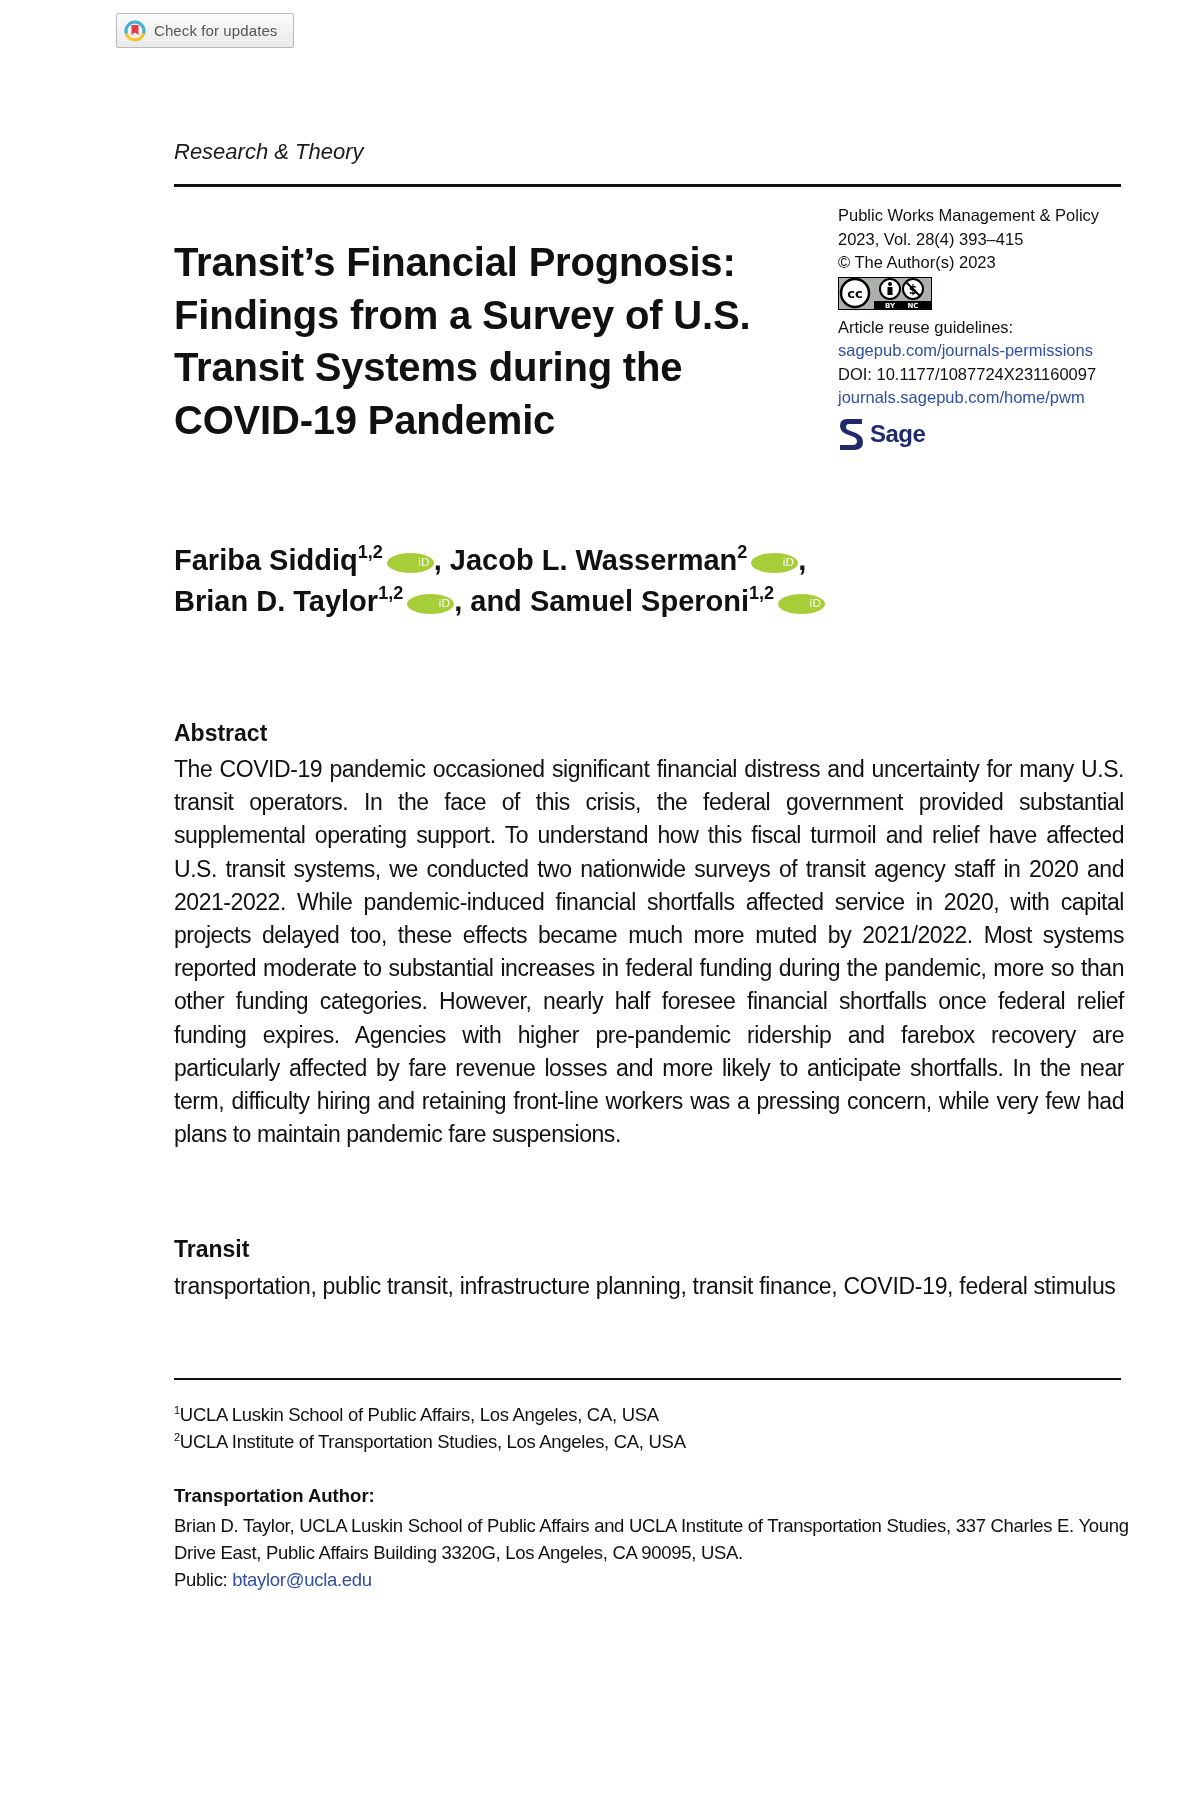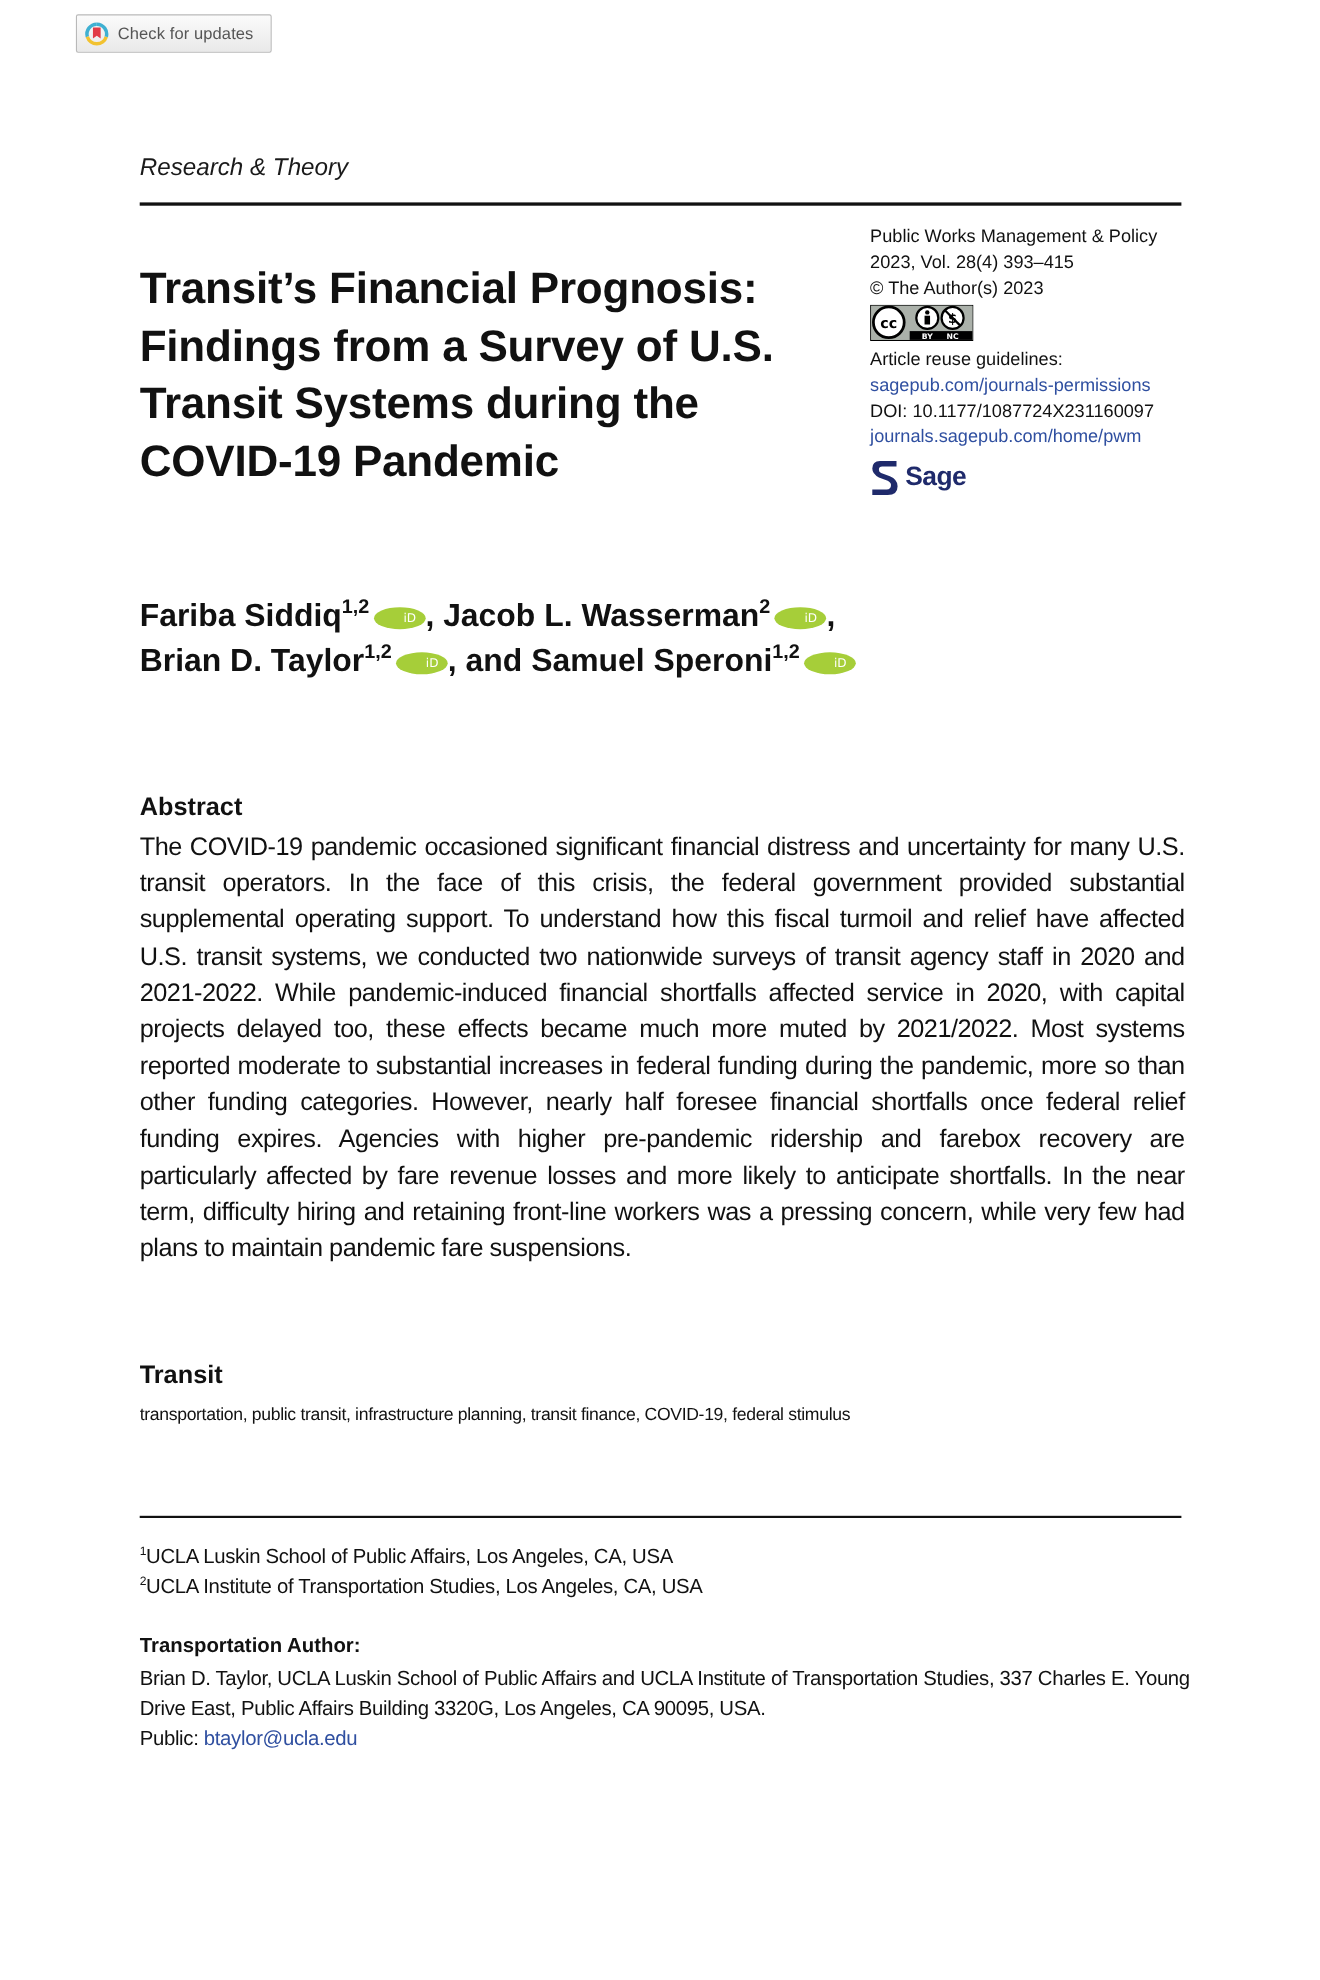--- a/index.html
+++ b/index.html
@@ -1,18 +1,18 @@
 <!DOCTYPE html>
 <html><head>
 <meta charset="utf-8">
 <style>
   html, body { margin: 0; padding: 0; background: #ffffff; }
   body { width: 1200px; height: 1800px; position: relative; overflow: hidden;
          font-family: "Liberation Sans", "DejaVu Sans", sans-serif; color: #111; }
-  .abs { position: absolute; }
+  .abs { position: absolute; margin-left: 47px; }
 
   
   #cfu { left: 69px; top: 13px; width: 178px; height: 35px; box-sizing: border-box;
          border: 1px solid #b9b9b9; border-radius: 2px;
          background: linear-gradient(#fbfbfb, #e9e9e9);
          display: flex; align-items: center; cursor: pointer; }
   #cfu .cfu-icon { width: 22px; height: 22px; margin-left: 7px; margin-right: 8px; position: relative; }
   #cfu .cfu-label { font-size: 15px; color: #555; letter-spacing: 0.1px; }
 
   
@@ -30,31 +30,31 @@
   .link { color: #2f4fa0; text-decoration: none; cursor: pointer; }
   #sage-logo { margin-top: 4px; display: flex; align-items: center; height: 40px; }
   #sage-logo .sage-word { font-size: 24px; font-weight: bold; color: #1f2a6b; margin-left: 6px; letter-spacing: -0.5px; }
 
   
   #authors { left: 127px; top: 540px; width: 900px; font-size: 29px; font-weight: bold;
              line-height: 41px; color: #111; }
   #authors sup { font-size: 18px; vertical-align: 12px; line-height: 0; }
   .orcid { display: inline-block; width: 20px; height: 20px; border-radius: 50%;
            background: #a6ce39; color: #fff; font-size: 11px; font-weight: normal;
-           text-align: left; line-height: 20px; vertical-align: 4px; margin-left: 4px;
+           text-align: center; line-height: 20px; vertical-align: 4px; margin-left: 4px;
            font-family: "DejaVu Sans", sans-serif; cursor: pointer; padding-left: 27px; }
 
   
   .sect-head { font-size: 23px; font-weight: bold; color: #111; }
   #abstract-head { left: 127px; top: 720px; }
   #abstract-body { left: 127px; top: 753px; width: 950px; font-size: 23px; line-height: 33.2px;
                    text-align: justify; color: #111; letter-spacing: -0.45px; }
 
   #keywords-head { left: 127px; top: 1236px; }
-  #keywords-body { left: 127px; top: 1270px; width: 950px; font-size: 16px; line-height: 33px;
+  #keywords-body { left: 127px; top: 1270px; width: 950px; font-size: 23px; line-height: 33px;
                    text-align: justify; color: #111; letter-spacing: -0.3px; }
 
   #rule-bottom { left: 127px; top: 1378px; width: 947px; height: 2px; background: #111; }
 
   #affils { left: 127px; top: 1401px; width: 950px; font-size: 18.5px; line-height: 27px; color: #111; letter-spacing: -0.3px; }
   #affils sup { font-size: 11px; vertical-align: 7px; line-height: 0; }
 
   #corr-head { left: 127px; top: 1485px; font-size: 18.5px; font-weight: bold; }
   #corr-body { left: 127px; top: 1512px; width: 960px; font-size: 18.5px; line-height: 27px; color: #111; letter-spacing: -0.3px; }
 </style>

